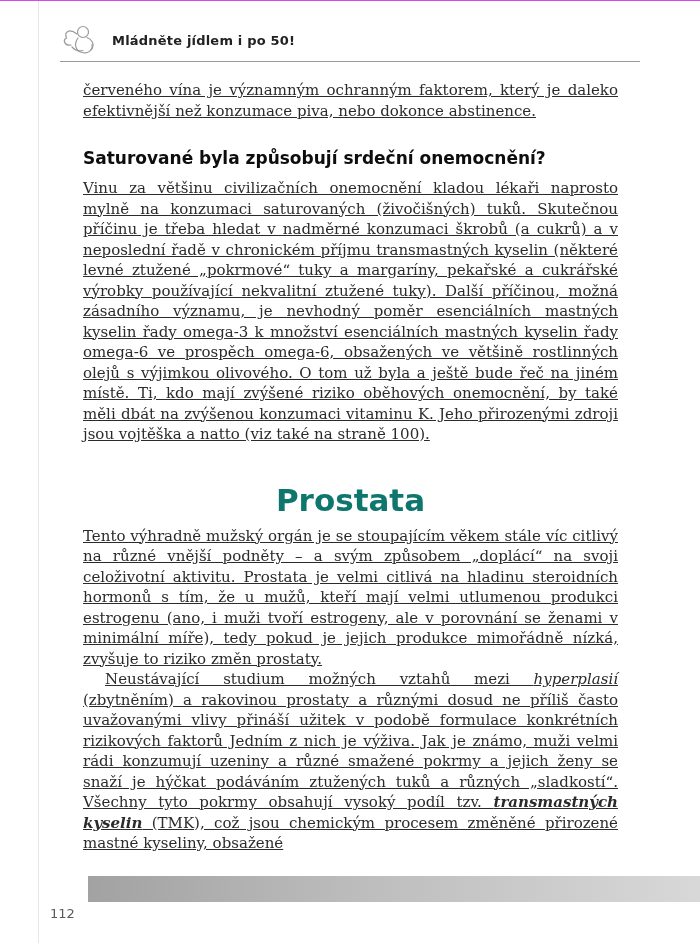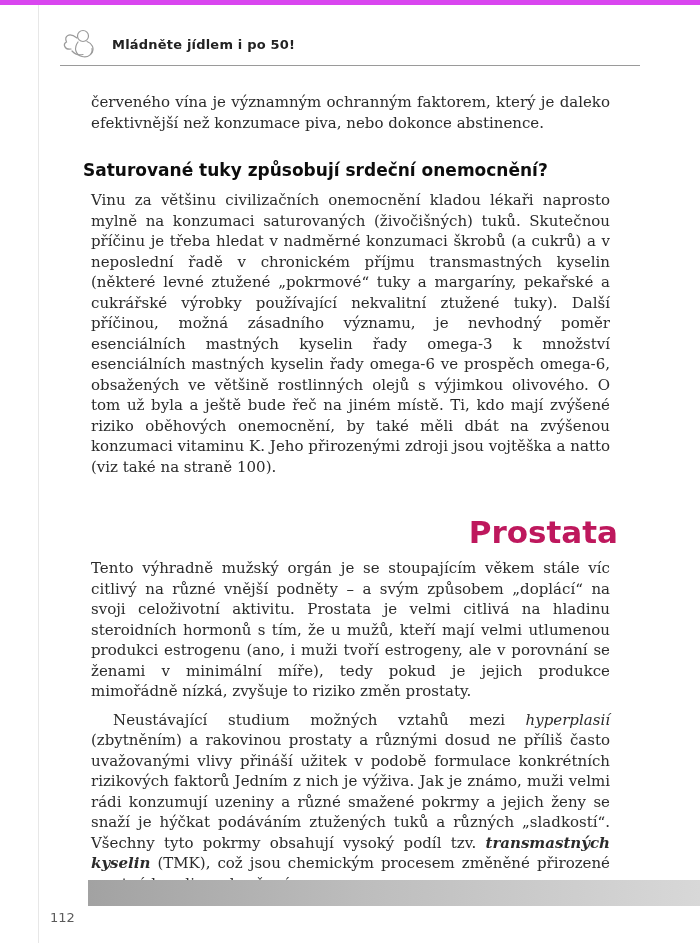--- a/index.html
+++ b/index.html
@@ -5,21 +5,21 @@
   * { box-sizing: border-box; margin: 0; padding: 0; }
   html, body { background: #ffffff; }
   .page {
     position: relative;
     width: 700px;
     height: 943px;
     background: #ffffff;
     font-family: "DejaVu Serif", "Liberation Serif", serif;
     color: #2b2b2b;
     overflow: hidden;
-    border-top: 5px solid #d946ef;
+    border-top: 1px solid #d946ef;
   }
   .page-edge-line {
     position: absolute;
     left: 38px; top: 0; bottom: 0;
     width: 1px;
     background: #e7e7e7;
   }
   .header {
     position: absolute;
     top: 22px;
@@ -46,38 +46,38 @@
   }
   .content {
     position: absolute;
     top: 79px;
     left: 83px;
     width: 535px;
     font-size: 15px;
     line-height: 20.5px;
     text-align: justify;
   }
-  .content p { margin: 8px; }
+  .content p { margin: 0; text-decoration: underline; }
   .section-heading {
     font-family: "DejaVu Sans", "Liberation Sans", sans-serif;
     font-weight: bold;
     font-size: 17px;
     line-height: 22px;
     color: #0d0d0d;
     margin: 26px 0 9px 0;
     text-align: left;
   }
   .big-heading {
     font-family: "DejaVu Sans", "Liberation Sans", sans-serif;
     font-weight: bold;
     font-size: 31px;
     line-height: 34px;
-    color: #be185d;
+    color: #0f766e;
     margin: 38px 0 9px 0;
-    text-align: right;
+    text-align: center;
   }
   .indent { text-indent: 22px; }
   .bi { font-weight: bold; font-style: italic; }
   .footer-bar {
     position: absolute;
     top: 875px;
     left: 88px;
     right: 0;
     height: 26px;
     background: linear-gradient(90deg, #a2a2a2 0%, #bdbdbd 45%, #d8d8d8 100%);
@@ -111,21 +111,21 @@
         </svg>
       </span>
       <span class="header-title">Mládněte jídlem i po 50!</span>
     </div>
     <div class="header-rule"></div>
   </header>
 
   <main class="content">
     <p>červeného vína je významným ochranným faktorem, který je daleko efektivnější než konzumace piva, nebo dokonce abstinence.</p>
 
-    <h2 class="section-heading">Saturované tuky způsobují srdeční onemocnění?</h2>
+    <h2 class="section-heading">Saturované byla způsobují srdeční onemocnění?</h2>
 
     <p>Vinu za většinu civilizačních onemocnění kladou lékaři naprosto mylně na konzumaci saturovaných (živočišných) tuků. Skutečnou příčinu je třeba hledat v nadměrné konzumaci škrobů (a cukrů) a v neposlední řadě v chronickém příjmu transmastných kyselin (některé levné ztužené „pokrmové“ tuky a margaríny, pekařské a cukrářské výrobky používající nekvalitní ztužené tuky). Další příčinou, možná zásadního významu, je nevhodný poměr esenciálních mastných kyselin řady omega-3 k množství esenciálních mastných kyselin řady omega-6 ve prospěch omega-6, obsažených ve většině rostlinných olejů s výjimkou olivového. O tom už byla a ještě bude řeč na jiném místě. Ti, kdo mají zvýšené riziko oběhových onemocnění, by také měli dbát na zvýšenou konzumaci vitaminu K. Jeho přirozenými zdroji jsou vojtěška a natto (viz také na straně 100).</p>
 
     <h1 class="big-heading">Prostata</h1>
 
     <p>Tento výhradně mužský orgán je se stoupajícím věkem stále víc citlivý na různé vnější podněty – a svým způsobem „doplácí“ na svoji celoživotní aktivitu. Prostata je velmi citlivá na hladinu steroidních hormonů s tím, že u mužů, kteří mají velmi utlumenou produkci estrogenu (ano, i muži tvoří estrogeny, ale v porovnání se ženami v minimální míře), tedy pokud je jejich produkce mimořádně nízká, zvyšuje to riziko změn prostaty.</p>
 
     <p class="indent"><span>Neustávající studium možných vztahů mezi </span><i>hyperplasií</i><span> (zbytněním) a rakovinou prostaty a různými dosud ne příliš často uvažovanými vlivy přináší užitek v podobě formulace konkrétních rizikových faktorů Jedním z nich je výživa. Jak je známo, muži velmi rádi konzumují uzeniny a různé smažené pokrmy a jejich ženy se snaží je hýčkat podáváním ztužených tuků a různých „sladkostí“. Všechny tyto pokrmy obsahují vysoký podíl tzv. </span><span class="bi">transmastných kyselin</span><span> (TMK), což jsou chemickým procesem změněné přirozené mastné kyseliny, obsažené</span></p>
   </main>
 

